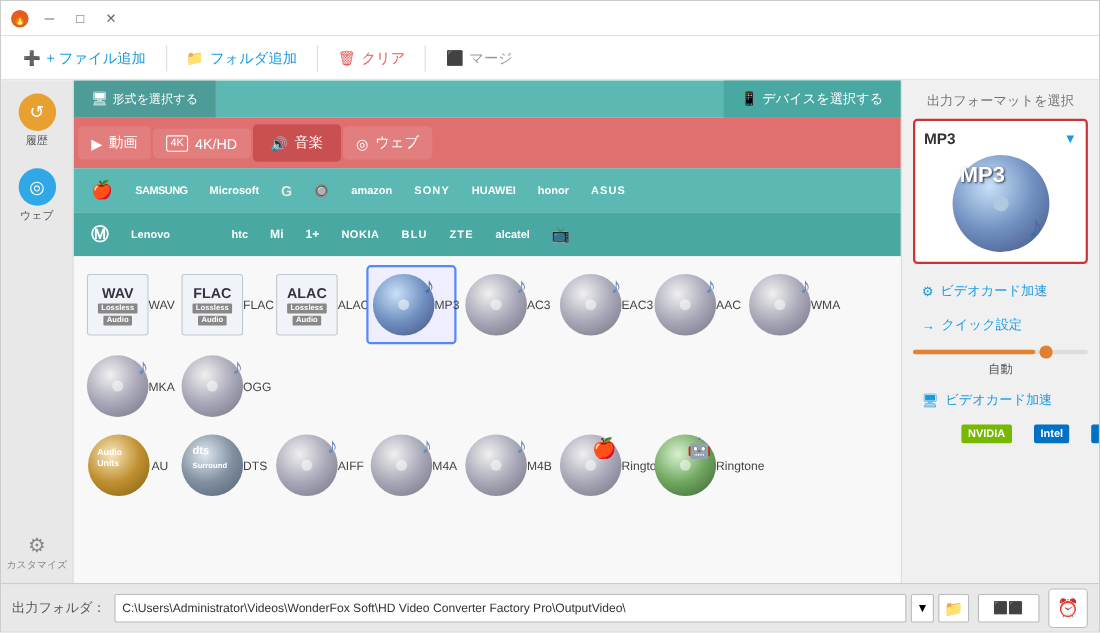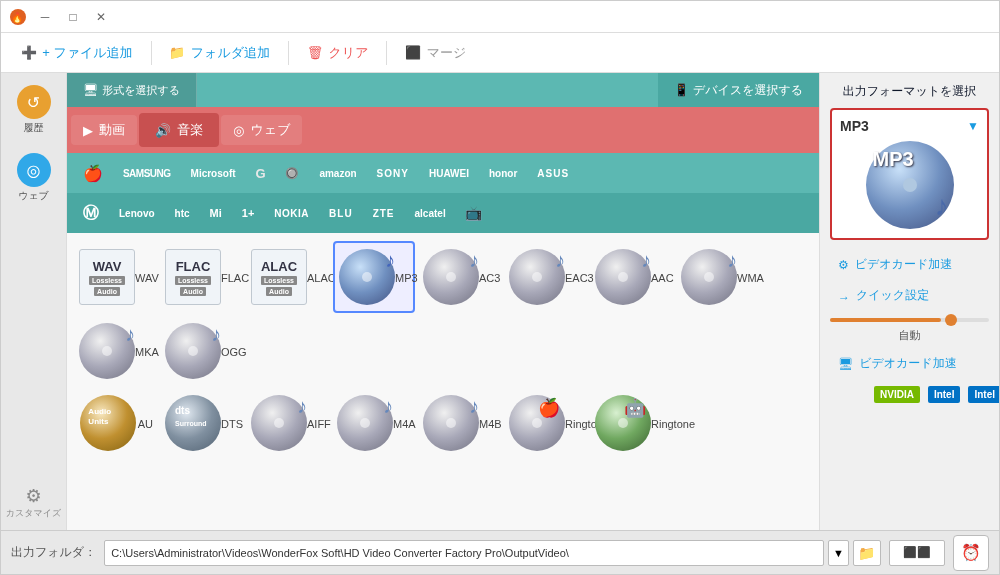--- a/index.html
+++ b/index.html
@@ -62,21 +62,21 @@
     
     .format-grid { flex: 1; padding: 8px; background: #f8f8f8; overflow-y: auto; display: flex; flex-direction: column; gap: 4px; }
     .format-row { display: flex; gap: 4px; flex-wrap: wrap; }
     .format-item { display: flex; flex-direction: row; align-items: center; width: 82px; padding: 4px; cursor: pointer; border-radius: 4px; }
     .format-item.selected { border: 2px solid #5588ff; background: #eef; border-radius: 4px; }
     .format-icon { width: 60px; height: 60px; position: relative; display: flex; align-items: center; justify-content: center; }
     .format-label { font-size: 11px; color: #444; margin-top: 2px; text-align: center; }
     
     
     .right-panel { width: 180px; background: #f0f0f0; border-left: 1px solid #ddd; display: flex; flex-direction: column; padding: 10px; flex-shrink: 0; }
-    .right-panel-title { font-size: 12px; color: #0f172a; margin-bottom: 8px; text-align: center; }
+    .right-panel-title { font-size: 12px; color: #737373; margin-bottom: 8px; text-align: center; }
     
     .output-format-box { border: 2px solid #cc3333; border-radius: 4px; background: white; padding: 8px; display: flex; flex-direction: column; align-items: center; margin-bottom: 10px; }
     .output-format-select { display: flex; align-items: center; width: 100%; justify-content: space-between; margin-bottom: 6px; }
     .output-format-name { font-size: 14px; font-weight: bold; color: #333; }
     .output-format-arrow { color: #1a9be0; font-size: 12px; }
     .mp3-big-icon { width: 90px; height: 90px; position: relative; display: flex; align-items: center; justify-content: center; }
     .mp3-big-disc { width: 88px; height: 88px; border-radius: 50%; background: radial-gradient(circle at 38% 32%, #c8e0f8, #7090c0 50%, #405080); display: flex; align-items: center; justify-content: center; }
     .mp3-big-disc::after { content: ''; width: 14px; height: 14px; border-radius: 50%; background: #b0c8e0; position: absolute; }
     .mp3-big-label { position: absolute; top: 8px; left: 8px; font-size: 20px; font-weight: bold; color: white; text-shadow: 1px 1px 2px #334; }
     .mp3-big-note { position: absolute; bottom: 8px; right: 6px; font-size: 28px; color: #4466aa; opacity: 0.8; }
@@ -84,21 +84,21 @@
     .param-btn { display: flex; align-items: center; gap: 6px; padding: 6px 8px; cursor: pointer; font-size: 12px; color: #1a9be0; border-radius: 3px; margin-bottom: 2px; }
     
     .slider-row { display: flex; align-items: center; gap: 6px; margin: 6px 0; }
     .slider-track { flex: 1; height: 4px; background: #ddd; border-radius: 2px; position: relative; }
     .slider-fill { height: 4px; background: #e08030; border-radius: 2px; width: 70%; }
     .slider-thumb { width: 12px; height: 12px; background: #e08030; border-radius: 50%; position: absolute; top: -4px; right: 20%; }
     .slider-auto { font-size: 11px; color: #555; text-align: center; margin-bottom: 6px; }
     
     .gpu-btn { display: flex; align-items: center; gap: 6px; padding: 6px 8px; cursor: pointer; font-size: 12px; color: #1a9be0; border-radius: 3px; margin-bottom: 6px; }
     
-    .nvidia-logos { display: flex; gap: 8px; margin-top: 2px; padding-left: 44px; }
+    .nvidia-logos { display: flex; gap: 20px; margin-top: 2px; padding-left: 44px; }
     .nvidia-badge { padding: 3px 6px; background: #76b900; color: white; font-size: 10px; font-weight: bold; border-radius: 2px; }
     .intel-badge { padding: 3px 6px; background: #0071c5; color: white; font-size: 10px; font-weight: bold; border-radius: 2px; }
     .intel2-badge { padding: 3px 6px; background: #0071c5; color: white; font-size: 10px; font-weight: bold; border-radius: 2px; }
     
     
     .bottom-bar { height: 44px; background: #e8e8e8; border-top: 1px solid #ccc; display: flex; align-items: center; padding: 0 10px; gap: 8px; flex-shrink: 0; }
     .output-label { font-size: 12px; color: #555; white-space: nowrap; }
     .output-path { flex: 1; height: 26px; border: 1px solid #bbb; background: white; padding: 0 6px; font-size: 11px; color: #333; border-radius: 2px; }
     .path-dropdown { height: 26px; border: 1px solid #bbb; background: white; padding: 0 4px; font-size: 11px; cursor: pointer; border-radius: 2px; display: flex; align-items: center; }
     .folder-btn { width: 28px; height: 26px; border: 1px solid #bbb; background: white; display: flex; align-items: center; justify-content: center; cursor: pointer; border-radius: 2px; font-size: 14px; }
@@ -191,20 +191,24 @@
             <span style="margin-right:4px;">📱</span>
             <span>デバイスを選択する</span>
           </div>
         </div>
 
         <div class="subtypes">
           <div class="subtype-btn subtype-video">
             <span>▶</span>
             <span>動画</span>
           </div>
+          <div class="subtype-btn subtype-video">
+            <span style="font-size:10px;border:1px solid white;padding:1px 3px;border-radius:2px;">4K</span>
+            <span>4K/HD</span>
+          </div>
           <div class="subtype-btn music active">
             <span>🔊</span>
             <span>音楽</span>
           </div>
           <div class="subtype-btn subtype-video">
             <span>◎</span>
             <span>ウェブ</span>
           </div>
         </div>
 
@@ -217,21 +221,21 @@
           <div class="brand-item" style="font-size:10px;">amazon</div>
           <div class="brand-item" style="font-size:10px; font-weight:bold; letter-spacing:1px;">SONY</div>
           <div class="brand-item" style="font-size:10px;">HUAWEI</div>
           <div class="brand-item" style="font-size:10px;">honor</div>
           <div class="brand-item" style="font-size:10px; font-weight:bold; letter-spacing:1px;">ASUS</div>
         </div>
 
         <div class="brands" style="background:#4aa8a2;">
           <div class="brand-item" style="font-size:16px;">Ⓜ</div>
           <div class="brand-item" style="font-size:10px;">Lenovo</div>
-          <div class="brand-item" style="font-size:10px; font-weight:bold;">htc</div>
+          <div class="brand-item" style="font-size:10px; font-weight:bold;margin-left:36px;">htc</div>
           <div class="brand-item" style="font-size:11px; font-weight:bold;">Mi</div>
           <div class="brand-item" style="font-size:11px;">1+</div>
           <div class="brand-item" style="font-size:10px; font-weight:bold; letter-spacing:0.5px;">NOKIA</div>
           <div class="brand-item" style="font-size:10px; font-weight:bold; letter-spacing:1px;">BLU</div>
           <div class="brand-item" style="font-size:10px; font-weight:bold; letter-spacing:1px;">ZTE</div>
           <div class="brand-item" style="font-size:10px;">alcatel</div>
           <div class="brand-item" style="font-size:14px;">📺</div>
         </div>
       </div>
 

